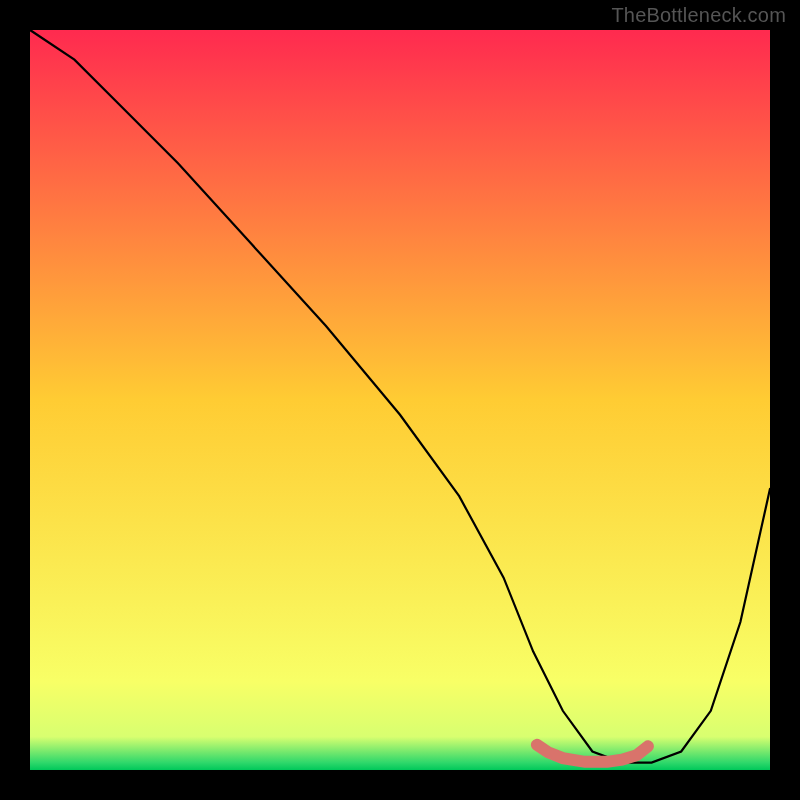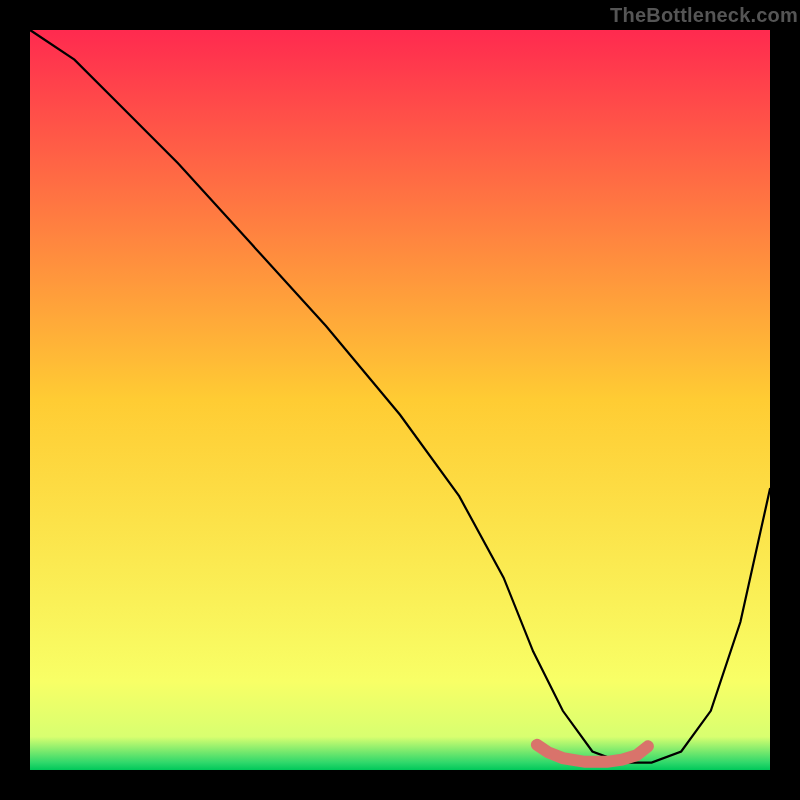--- a/index.html
+++ b/index.html
@@ -7,24 +7,24 @@
     padding: 0;
     background: #000;
     width: 800px;
     height: 800px;
     position: relative;
     font-family: Arial, Helvetica, sans-serif;
   }
   .watermark {
     position: absolute;
     top: 4px;
-    right: 2px;
+    right: 14px;
     color: #555;
     font-size: 20px;
-    font-weight: 700;
+    font-weight: 400;
     letter-spacing: 0.2px;
     z-index: 2;
   }
   svg.plot {
     display: block;
   }
 </style>
 </head>
 <body>
 

